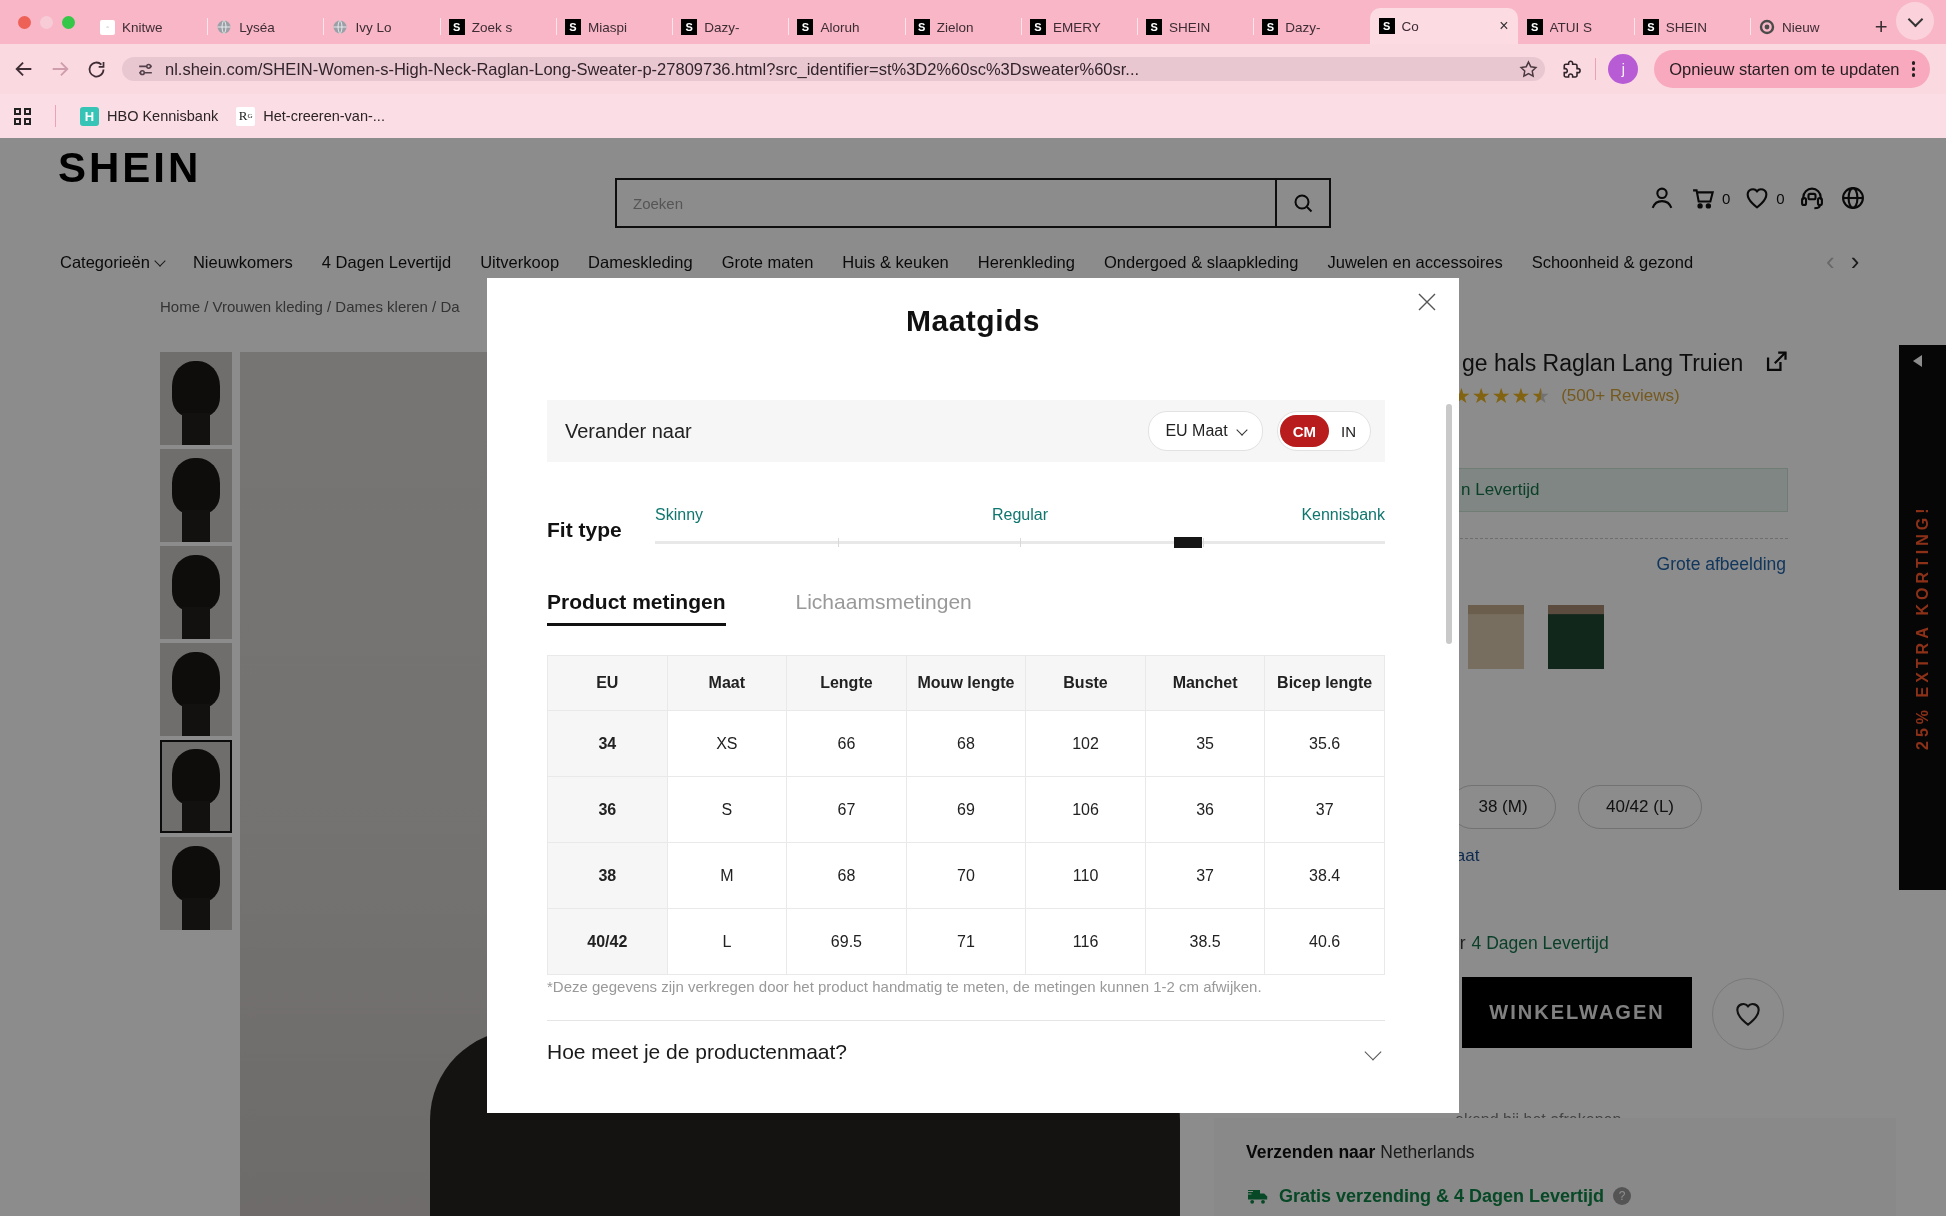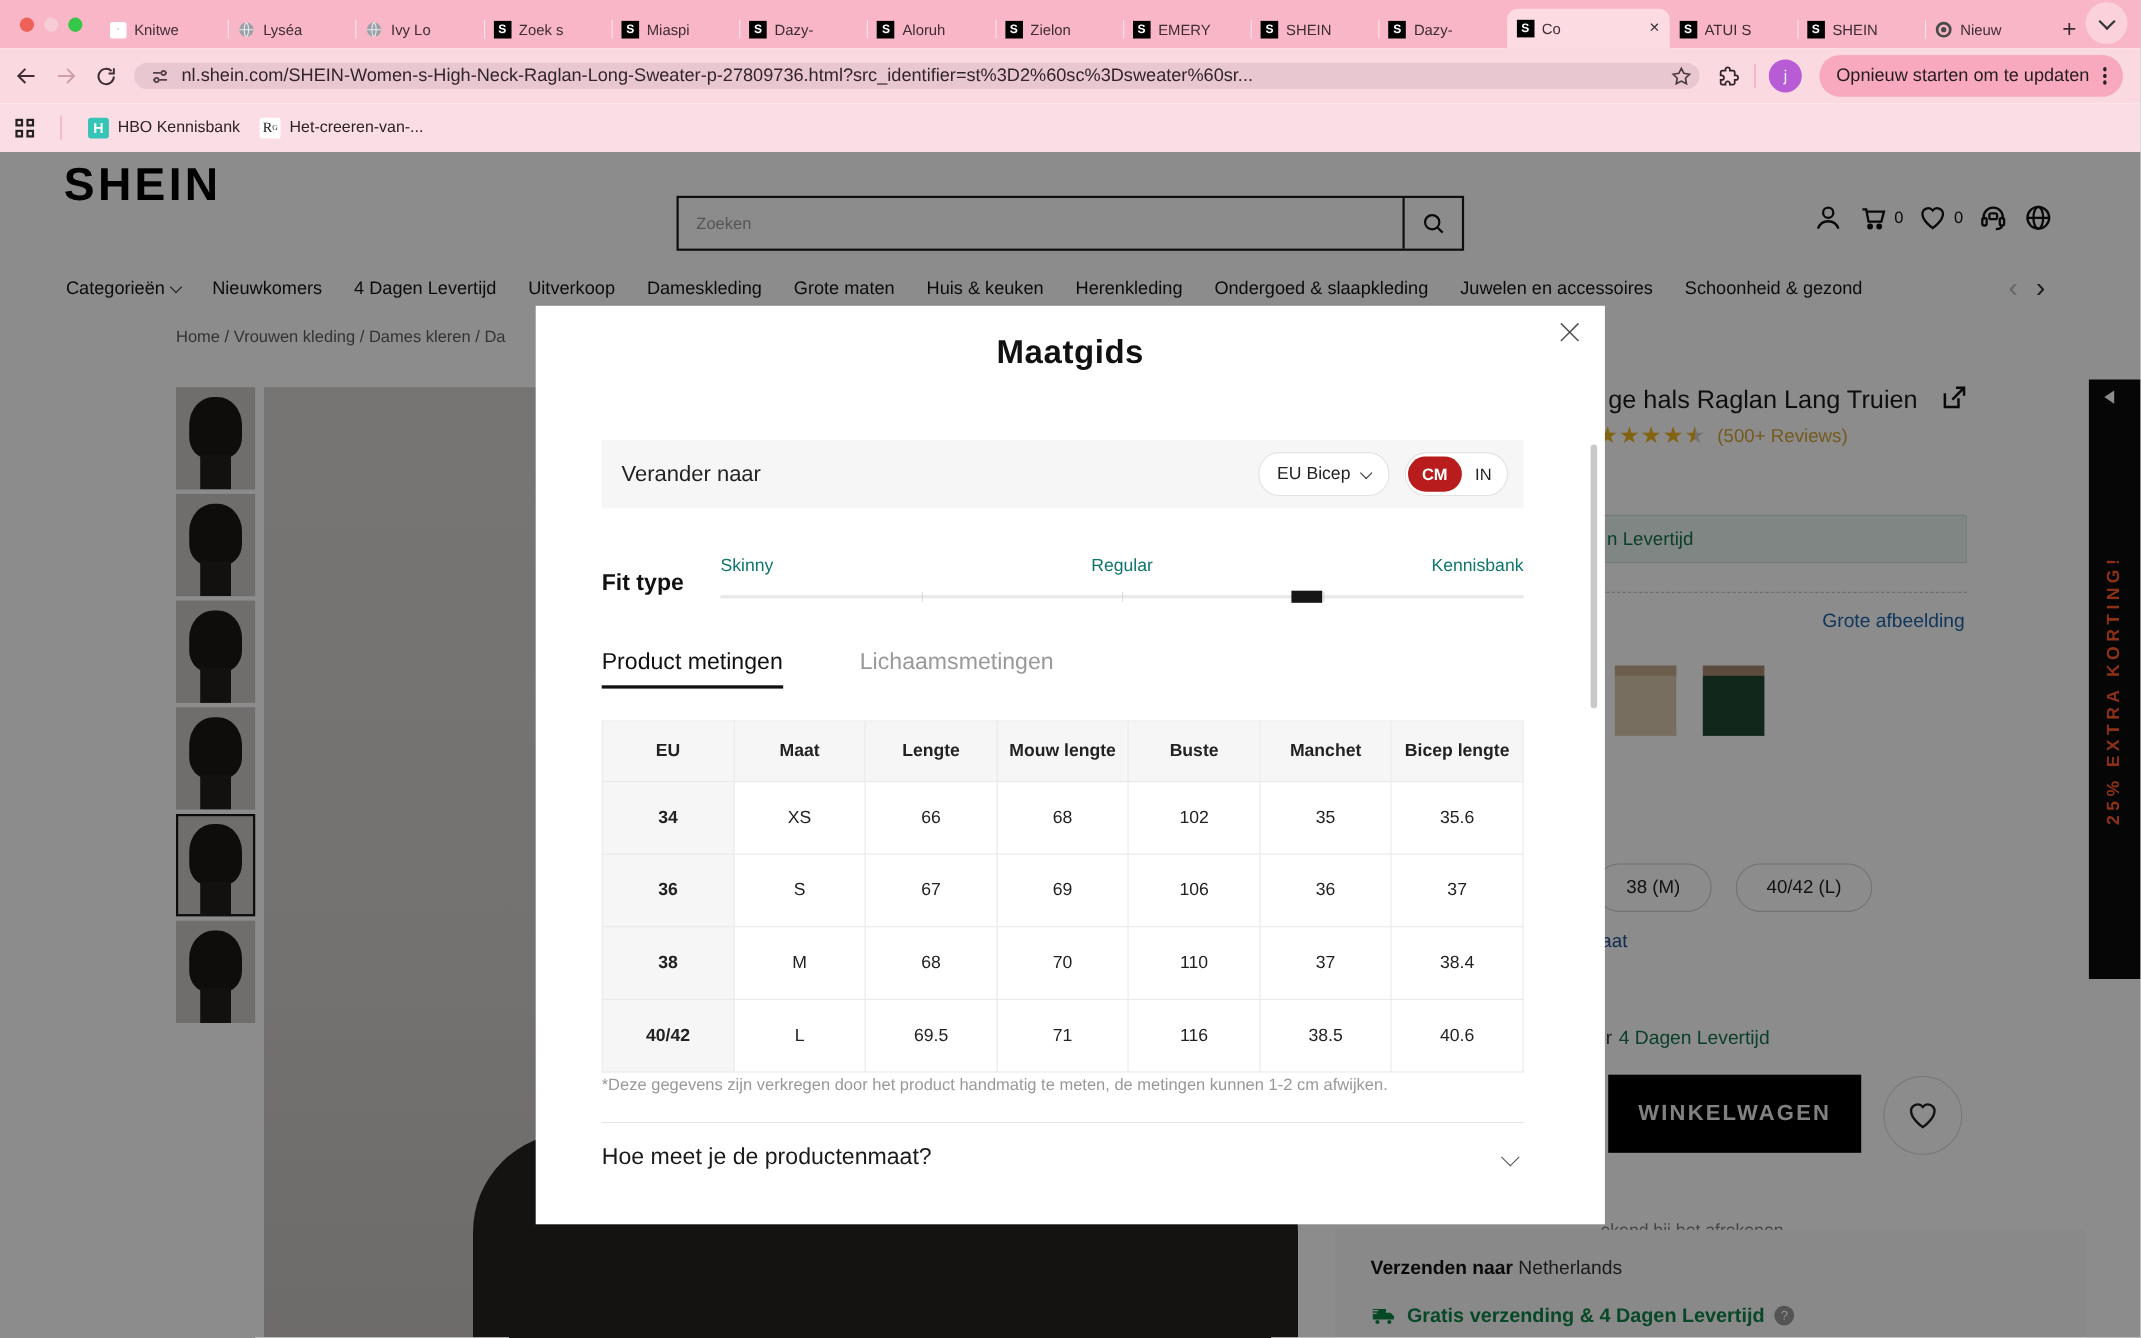--- a/index.html
+++ b/index.html
@@ -108,21 +108,21 @@
   .eu-pill{height:38px;border:1px solid #e2e2e2;border-radius:19px;background:#fff;display:flex;align-items:center;gap:10px;padding:0 16px;font-size:16px;color:#222;margin-right:14px}
   .unit-toggle{height:40px;border:1px solid #e2e2e2;border-radius:20px;background:#fff;display:flex;align-items:center;padding:2px;box-sizing:border-box}
   .unit-cm{height:32px;border-radius:16px;background:#b91c1c;color:#fff;font-weight:bold;font-size:15px;padding:0 13px;display:flex;align-items:center}
   .unit-in{padding:0 12px;font-size:15px;color:#222}
   .fit-label{position:absolute;left:60px;top:240px;font-size:21px;font-weight:bold;color:#111}
   .fit-lab{position:absolute;left:168px;width:730px;top:228px;font-size:16px;color:#0f766e}
   .fit-track{position:absolute;left:168px;top:263px;width:730px;height:3px;background:#e8e8e8}
   .fit-tick{position:absolute;top:-3px;width:1px;height:9px;background:#d9d9d9}
   .fit-marker{position:absolute;left:calc(73% - 14px);top:-4px;width:28px;height:11px;background:#161616}
   .m-tabs{position:absolute;left:60px;top:312px;display:flex;gap:70px;align-items:flex-end}
-  .m-tab1{font-size:21px;font-weight:normal;color:#111;padding-bottom:9px;border-bottom:3px solid #111}
+  .m-tab1{font-size:21px;font-weight:bold;color:#111;padding-bottom:9px;border-bottom:3px solid #111}
   .m-tab2{font-size:21px;color:#999;padding-bottom:12px}
   .m-table{position:absolute;left:60px;top:377px;width:838px;border-collapse:collapse;table-layout:fixed}
   .m-table th,.m-table td{border:1px solid #e9e9e9;text-align:center;font-size:16px;color:#222}
   .m-table th{height:52px;background:#f6f6f6;font-weight:bold}
   .m-table td{height:63px}
   .m-table td:first-child{background:#f6f6f6;font-weight:bold}
   .m-note{position:absolute;left:60px;top:700px;font-size:15px;color:#999}
   .m-div{position:absolute;left:60px;top:742px;width:838px;border-top:1px solid #e5e5e5}
   .m-faq{position:absolute;left:60px;top:762px;font-size:21px;color:#1a1a1a}
   .m-faq-ch{position:absolute;left:880px;top:768px;width:11px;height:11px;border-right:1.5px solid #555;border-bottom:1.5px solid #555;transform:rotate(45deg)}
@@ -409,21 +409,21 @@
     <div class="m-close">
         <svg width="24" height="24" viewBox="0 0 24 24" fill="none" stroke="#555" stroke-width="1.4">
           <path d="M4 4l16 16M20 4L4 20"></path>
         </svg>
       </div>
     <div class="m-title">Maatgids</div>
 
     <div class="m-row">
       <span class="rl">Verander naar</span>
       <span class="eu-pill">
-          <span>EU Bicep</span>
+          <span>EU Maat</span>
           <span class="chev-s"></span>
         </span>
       <span class="unit-toggle">
         <span class="unit-cm">CM</span>
         <span class="unit-in">IN</span>
       </span>
     </div>
 
     <div class="fit-label">Fit type</div>
     <div class="fit-lab" style="text-align:left">Skinny</div>

